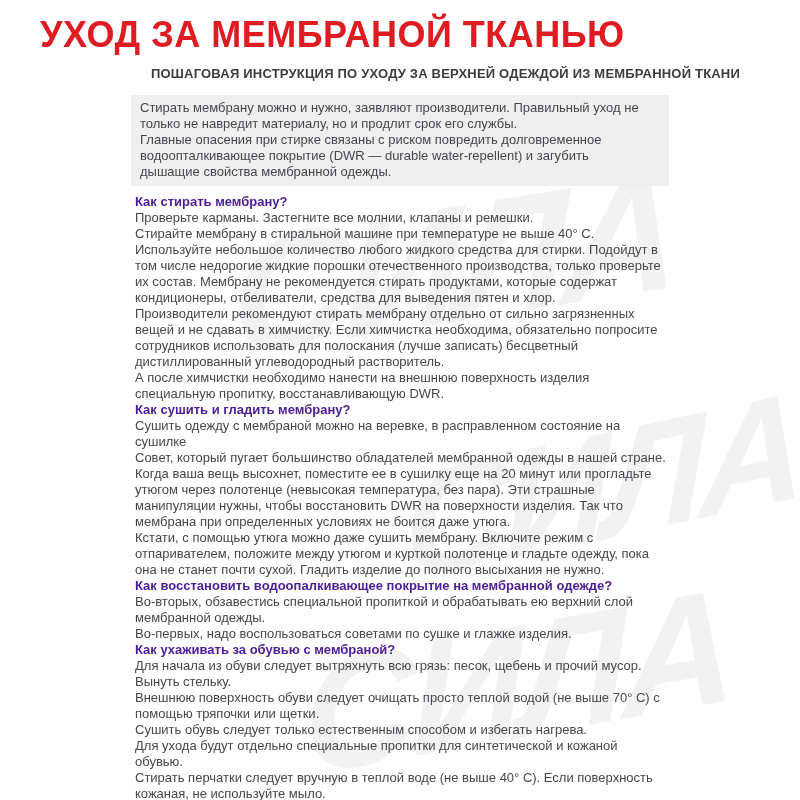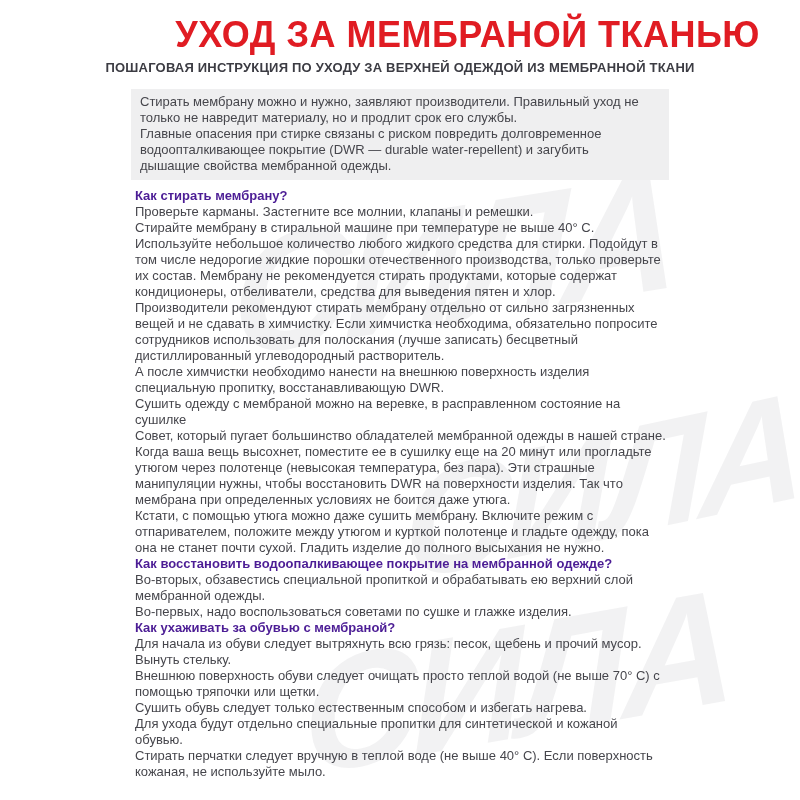--- a/index.html
+++ b/index.html
@@ -26,30 +26,30 @@
     transform: rotate(-9deg) skewX(-10deg);
     white-space: nowrap;
     pointer-events: none;
     user-select: none;
   }
   .wm-1 { left: 230px; top: 170px; }
   .wm-2 { left: 400px; top: 400px; font-size: 150px; transform: rotate(-12deg) skewX(-12deg); }
   .wm-3 { left: 300px; top: 590px; font-size: 160px; transform: rotate(-10deg) skewX(-8deg); }
   .content-layer { position: relative; z-index: 1; }
   .page-title {
-    margin: 16px 40px 6px;
-    text-align: right;
+    margin: 16px 40px 12px;
+    text-align: left;
     font-size: 36px;
     line-height: 38px;
     font-weight: bold;
     letter-spacing: 0.5px;
   }
   .page-subtitle {
     margin: 0 60px 14px;
-    text-align: center;
+    text-align: right;
     font-size: 13px;
     font-weight: bold;
     color: #3c3c43;
     letter-spacing: 0.2px;
   }
   .intro-box {
     margin: 2px 131px;
     background: #efeff0;
     padding: 5px 24px 6px 9px;
     font-size: 13px;
@@ -87,20 +87,21 @@
         <p class="intro-paragraph">Стирать мембрану можно и нужно, заявляют производители. Правильный уход не только не навредит материалу, но и продлит срок его службы.</p>
         <p class="intro-paragraph">Главные опасения при стирке связаны с риском повредить долговременное водоопталкивающее покрытие (DWR — durable water-repellent) и загубить дышащие свойства мембранной одежды.</p>
       </div>
     <div class="sections" id="sections" style="color: rgb(70, 70, 76);">
         <h2 class="section-heading">Как стирать мембрану?</h2>
         <p class="section-paragraph">Проверьте карманы. Застегните все молнии, клапаны и ремешки.</p>
         <p class="section-paragraph">Стирайте мембрану в стиральной машине при температуре не выше 40° C.</p>
         <p class="section-paragraph">Используйте небольшое количество любого жидкого средства для стирки. Подойдут в том числе недорогие жидкие порошки отечественного производства, только проверьте их состав. Мембрану не рекомендуется стирать продуктами, которые содержат кондиционеры, отбеливатели, средства для выведения пятен и хлор.</p>
         <p class="section-paragraph">Производители рекомендуют стирать мембрану отдельно от сильно загрязненных вещей и не сдавать в химчистку. Если химчистка необходима, обязательно попросите сотрудников использовать для полоскания (лучше записать) бесцветный дистиллированный углеводородный растворитель.</p>
         <p class="section-paragraph">А после химчистки необходимо нанести на внешнюю поверхность изделия специальную пропитку, восстанавливающую DWR.</p>
+        <h2 class="section-heading">Как сушить и гладить мембрану?</h2>
         <p class="section-paragraph">Сушить одежду с мембраной можно на веревке, в расправленном состояние на сушилке</p>
         <p class="section-paragraph">Совет, который пугает большинство обладателей мембранной одежды в нашей стране. Когда ваша вещь высохнет, поместите ее в сушилку еще на 20 минут или прогладьте утюгом через полотенце (невысокая температура, без пара). Эти страшные манипуляции нужны, чтобы восстановить DWR на поверхности изделия. Так что мембрана при определенных условиях не боится даже утюга.</p>
         <p class="section-paragraph">Кстати, с помощью утюга можно даже сушить мембрану. Включите режим с отпаривателем, положите между утюгом и курткой полотенце и гладьте одежду, пока она не станет почти сухой. Гладить изделие до полного высыхания не нужно.</p>
         <h2 class="section-heading">Как восстановить водоопалкивающее покрытие на мембранной одежде?</h2>
         <p class="section-paragraph">Во-вторых, обзавестись специальной пропиткой и обрабатывать ею верхний слой мембранной одежды.</p>
         <p class="section-paragraph">Во-первых, надо воспользоваться советами по сушке и глажке изделия.</p>
         <h2 class="section-heading">Как ухаживать за обувью с мембраной?</h2>
         <p class="section-paragraph">Для начала из обуви следует вытряхнуть всю грязь: песок, щебень и прочий мусор. Вынуть стельку.</p>
         <p class="section-paragraph">Внешнюю поверхность обуви следует очищать просто теплой водой (не выше 70° C) с помощью тряпочки или щетки.</p>
         <p class="section-paragraph">Сушить обувь следует только естественным способом и избегать нагрева.</p>

